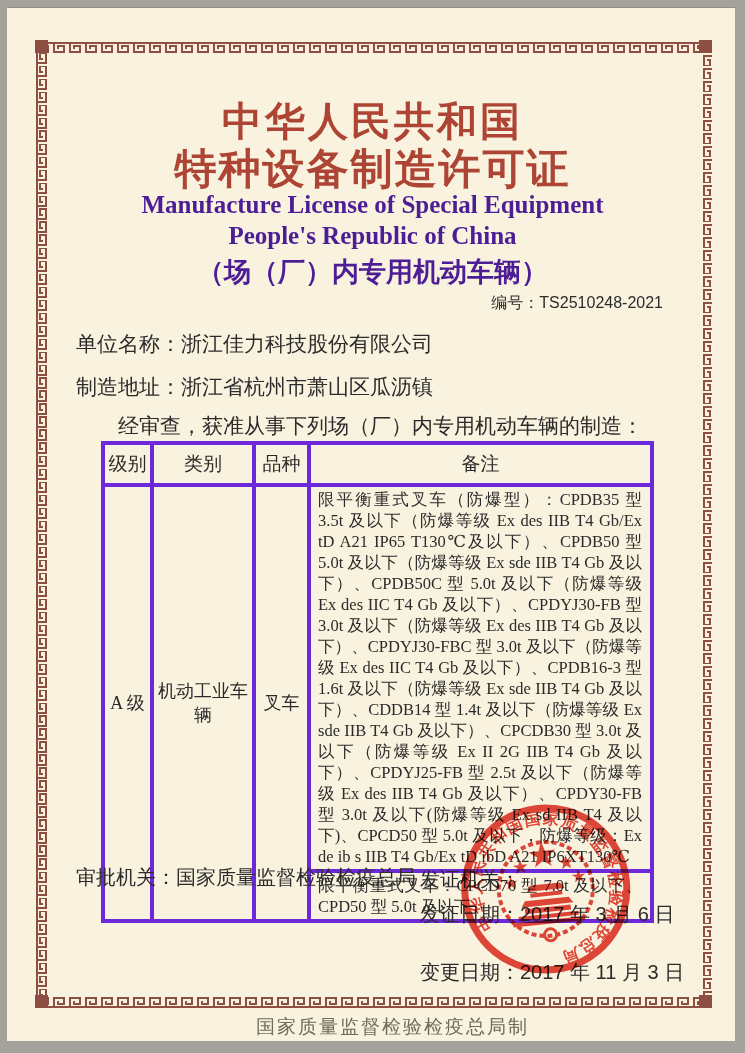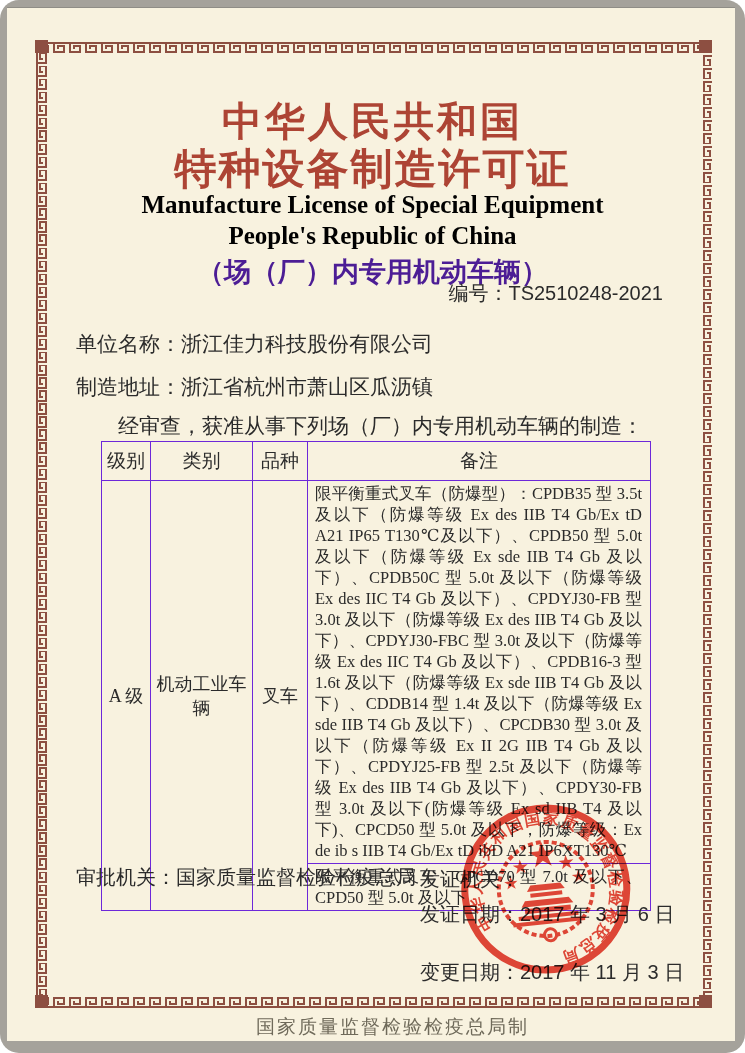--- a/index.html
+++ b/index.html
@@ -1,33 +1,33 @@
 <!DOCTYPE html>
 <html><head>
 <meta charset="utf-8">
 <style>
   html,body{margin:0;padding:0;}
   body{width:745px;height:1053px;overflow:hidden;
        font-family:"Liberation Serif","DejaVu Serif",serif;}
-  .scan{position:relative;width:745px;height:1053px;background:#a5a29b;border-radius:19px;}
+  .scan{position:relative;width:745px;height:1053px;background:#a5a29b;}
   .paper{position:absolute;left:7px;top:7px;right:10px;bottom:12px;
          background:#f8f2df;box-shadow:inset 0 1px 0 #8f8d86;}
   .abs{position:absolute;}
   
   .corner{width:13px;height:13px;background:#8d4f41;}
   
   .t-red{color:#ad4434;font-weight:bold;text-align:center;width:100%;}
-  .t-black{color:#000000;font-weight:bold;text-align:center;width:100%;}
+  .t-black{color:#4c1d95;font-weight:bold;text-align:center;width:100%;}
   .subtitle{color:#4c1d95;font-weight:600;text-align:center;width:100%;
             font-family:"Liberation Sans","DejaVu Sans",sans-serif;}
   .line{color:#2b2b2b;font-size:21px;white-space:nowrap;}
   .num{font-family:"Liberation Sans","DejaVu Sans",sans-serif;}
   
   table.lic{border-collapse:collapse;table-layout:fixed;width:549px;}
-  table.lic td,table.lic th{border:1px solid #6d28d9;color:#2b2b2b;}
+  table.lic td,table.lic th{border:4px solid #6d28d9;color:#2b2b2b;}
   table.lic th{font-size:19px;font-weight:normal;height:36px;}
   td.mid{text-align:center;vertical-align:middle;font-size:18px;}
   td.notes{vertical-align:top;text-align:justify;
            font-size:16.5px;line-height:21px;padding:2px 8px 2px 7px;}
   .bfield{color:#2b2b2b;font-size:20px;white-space:nowrap;}
   .footer-make{color:#6f6a5a;font-size:19px;text-align:center;width:100%;
                letter-spacing:2px;padding-left:20px;}
   .seal{mix-blend-mode:multiply;opacity:.92;}
 </style>
 </head>
@@ -80,21 +80,21 @@
   <div class="abs corner" style="left:699px;top:40px;"></div>
   <div class="abs corner" style="left:35px;top:995px;"></div>
   <div class="abs corner" style="left:699px;top:995px;"></div>
 
   <div class="abs t-red" style="top:94px;font-size:40px;letter-spacing:3px;">中华人民共和国</div>
   <div class="abs t-red" style="top:141px;font-size:42px;letter-spacing:2px;">特种设备制造许可证</div>
   <div class="abs t-black" style="top:191px;font-size:25px;">Manufacture License of Special Equipment</div>
   <div class="abs t-black" style="top:222px;font-size:25px;">People's Republic of China</div>
   <div class="abs subtitle" style="top:254px;font-size:27px;">（场（厂）内专用机动车辆）</div>
 
-  <div class="abs line" style="top:280px;right:82px;font-size:20px;margin-left:47px;">
+  <div class="abs line" style="top:293px;right:82px;font-size:16px;margin-left:47px;">
     <span>编号：</span><span class="num">TS2510248-2021</span>
   </div>
 
   <div class="abs line" style="left:76px;top:373px;">
     <span>制造地址：</span><span>浙江省杭州市萧山区瓜沥镇</span>
   </div>
   <div class="abs line" style="left:76px;top:330px;">
     <span>单位名称：</span><span>浙江佳力科技股份有限公司</span>
   </div>
   <div class="abs line" style="left:118px;top:412px;">经审查，获准从事下列场（厂）内专用机动车辆的制造：</div>

